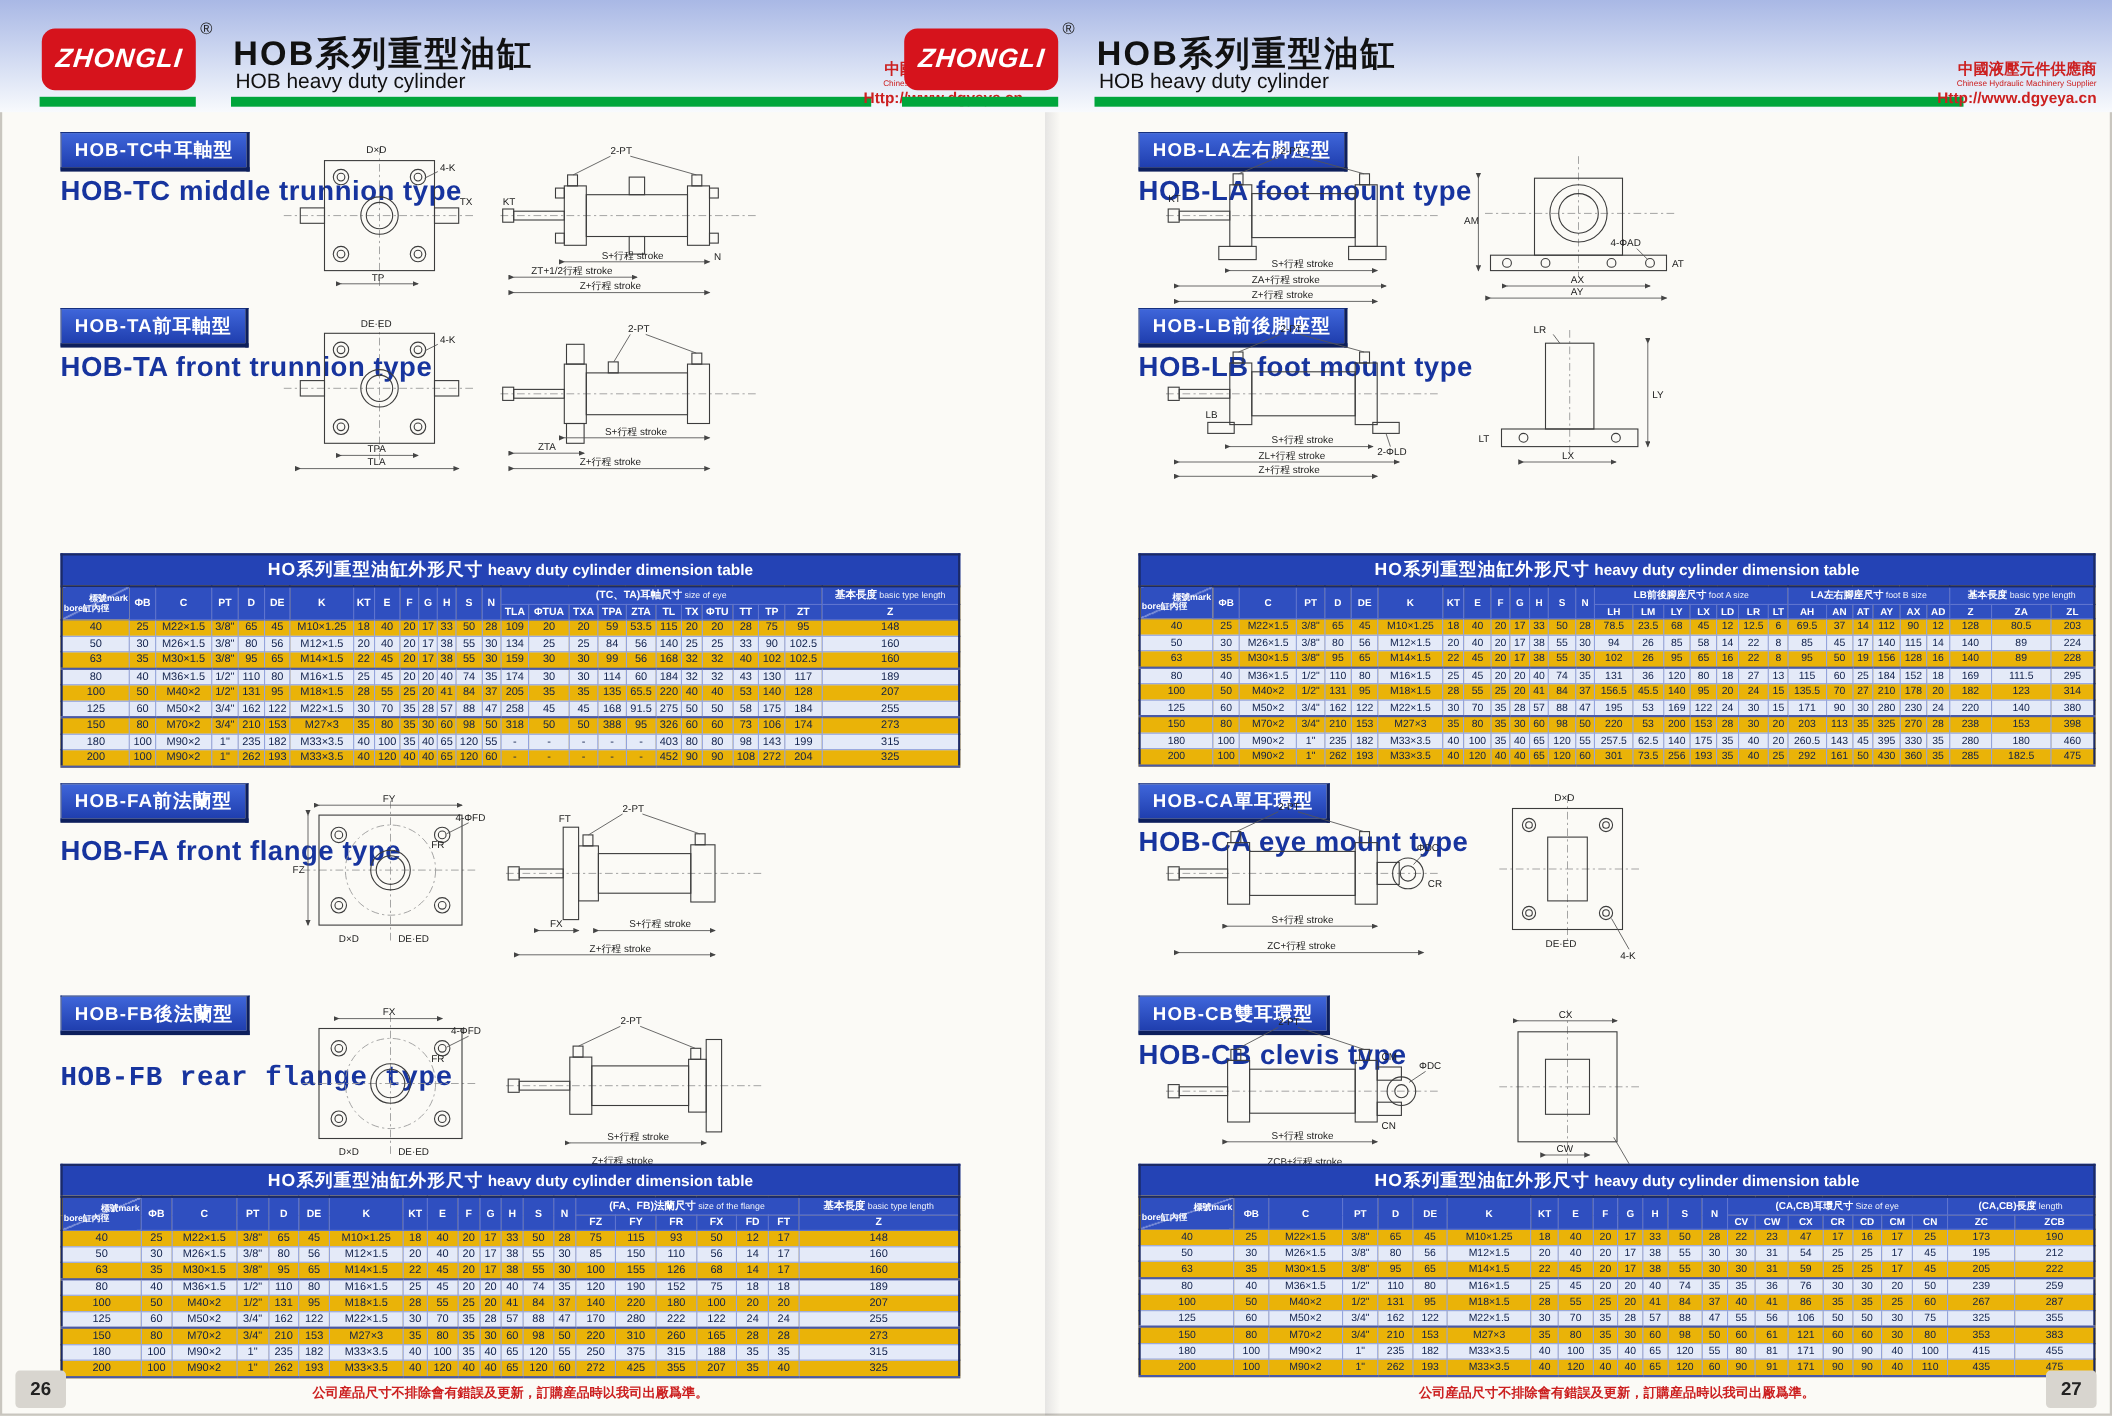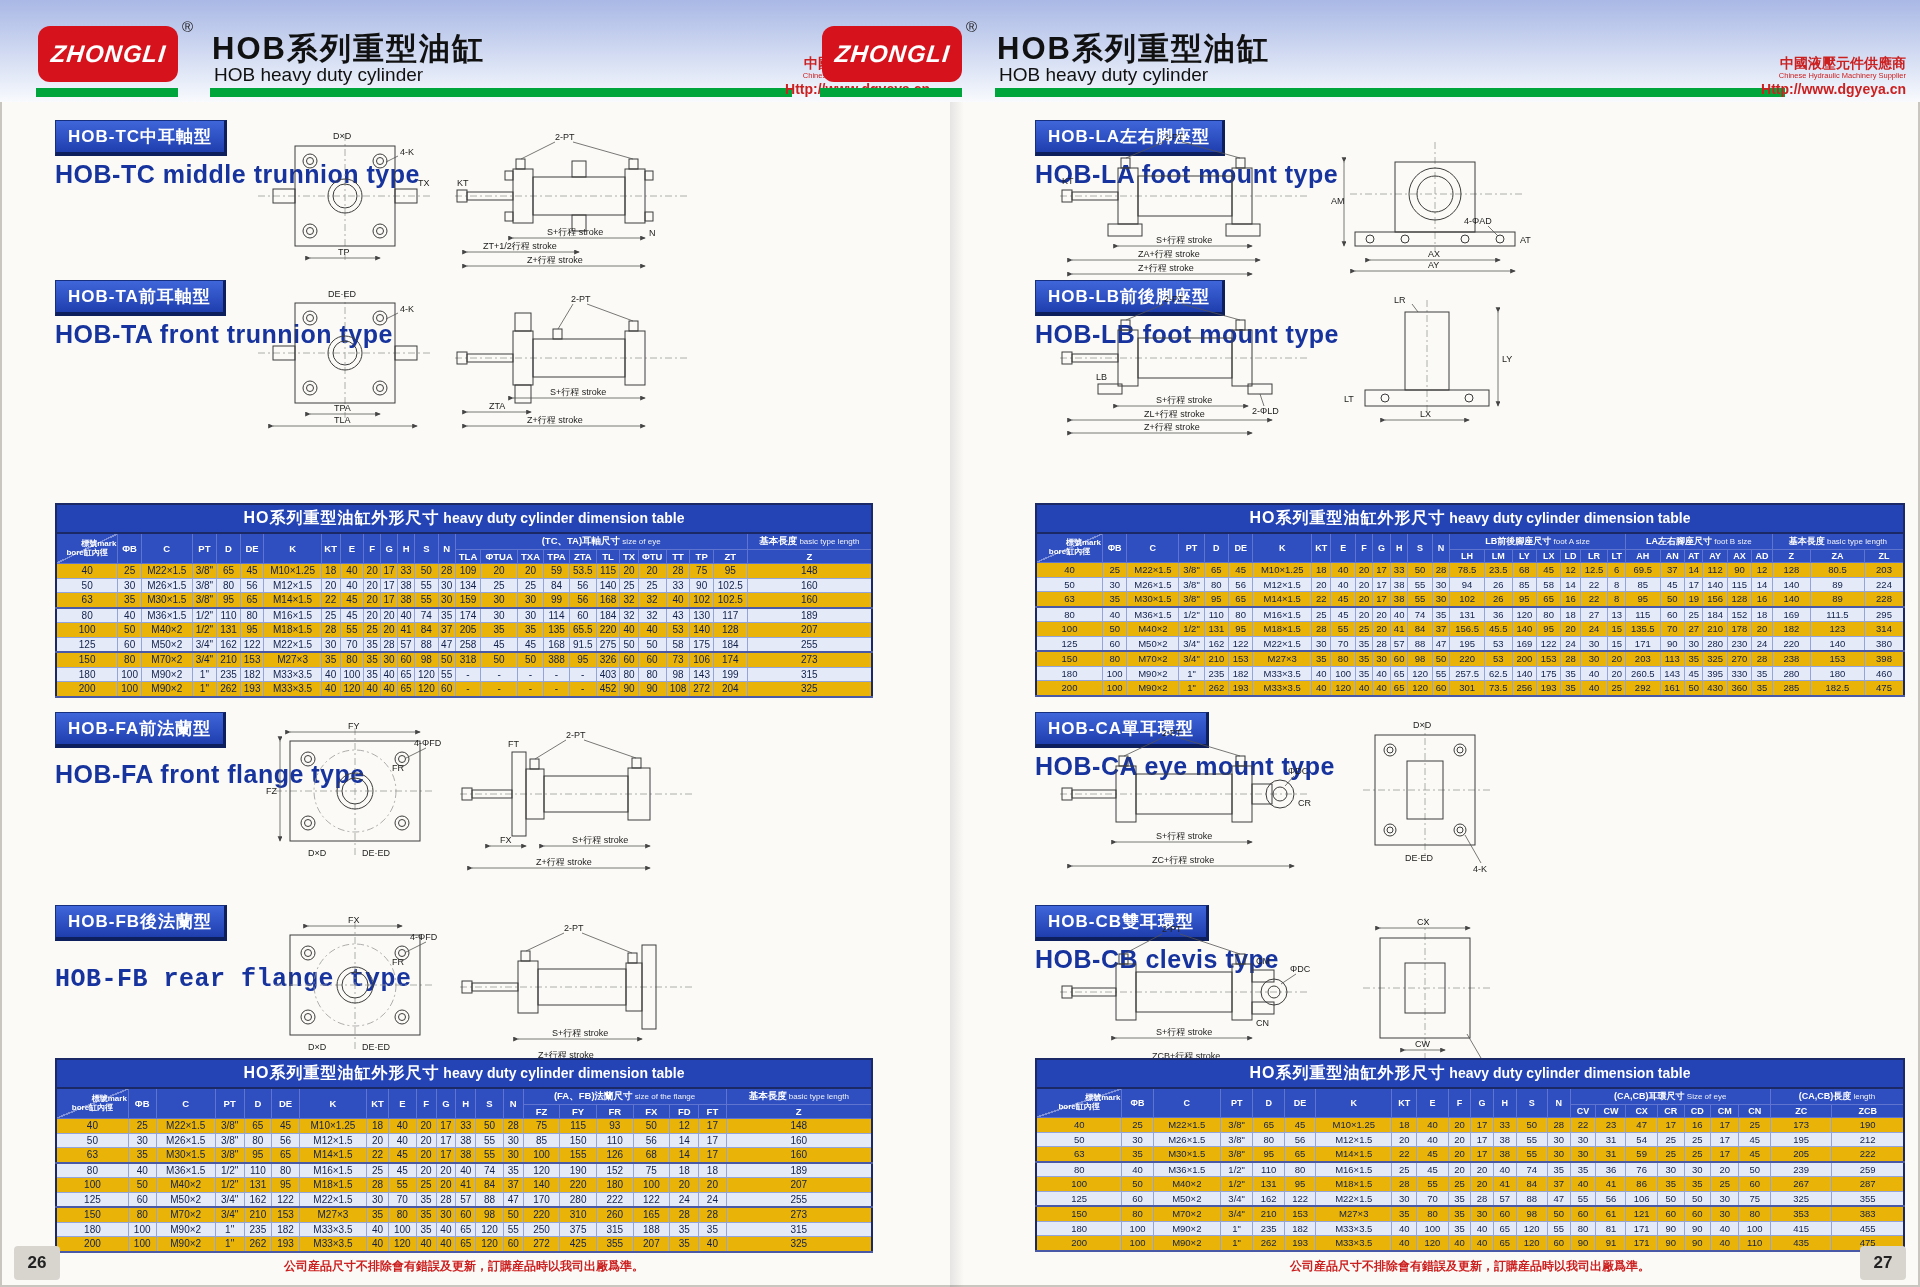--- a/index.html
+++ b/index.html
@@ -43,21 +43,21 @@
           border:1px solid #5e74cf;padding:1px 1px;white-space:nowrap;}
   .tbl .grp-en{font-size:8px;opacity:.92;font-weight:normal;}
   .tbl td{font-size:10px;color:#10204a;text-align:center;border:1px solid #93a3dc;
           padding:0 1px;height:13.5px;white-space:nowrap;}
   .tbl tr.alt td{background:#e4eaf8;}
   .tbl tbody tr:nth-child(3n) td{border-bottom:2px solid #4a59a6;}
   .tbl th.corner{position:relative;min-width:48px;
      background-image:linear-gradient(to bottom right,transparent 48.5%,#7d90d8 48.5%,#7d90d8 51.5%,transparent 51.5%);
      background-color:#2f4fc0;}
   .tbl th.corner .c-top{display:block;text-align:right;font-size:8px;line-height:1.1;}
-  .tbl th.corner .c-bot{display:block;text-align:center;font-size:8px;line-height:1.1;}
+  .tbl th.corner .c-bot{display:block;text-align:left;font-size:8px;line-height:1.1;}
   .tight td{font-size:9.5px;}
   .tight th{font-size:9px;}
   
   .notice{position:absolute;color:#cc2020;font-size:12px;font-weight:bold;text-align:center;}
   .pagetab{position:absolute;width:46px;height:34px;background:#d8d5cf;border-radius:4px;
            display:flex;align-items:center;justify-content:center;font-size:17px;font-weight:bold;color:#222;}
   .fold{position:absolute;left:950px;top:0;width:14px;height:1287px;
         background:linear-gradient(to right,rgba(40,40,60,.10),rgba(40,40,60,0));}
 </style>
 </head>

